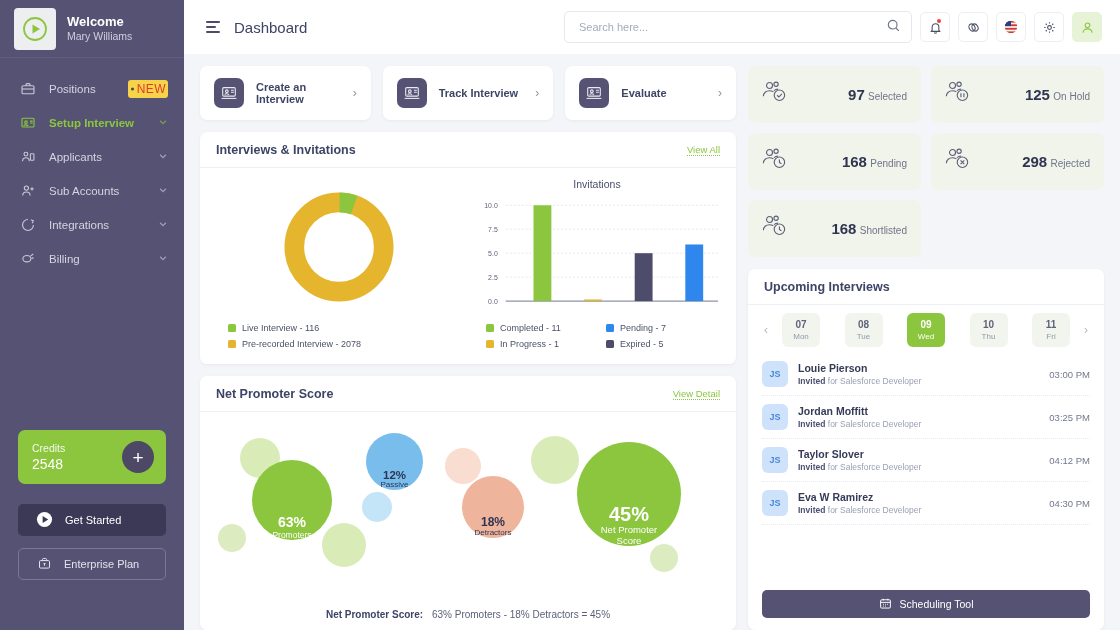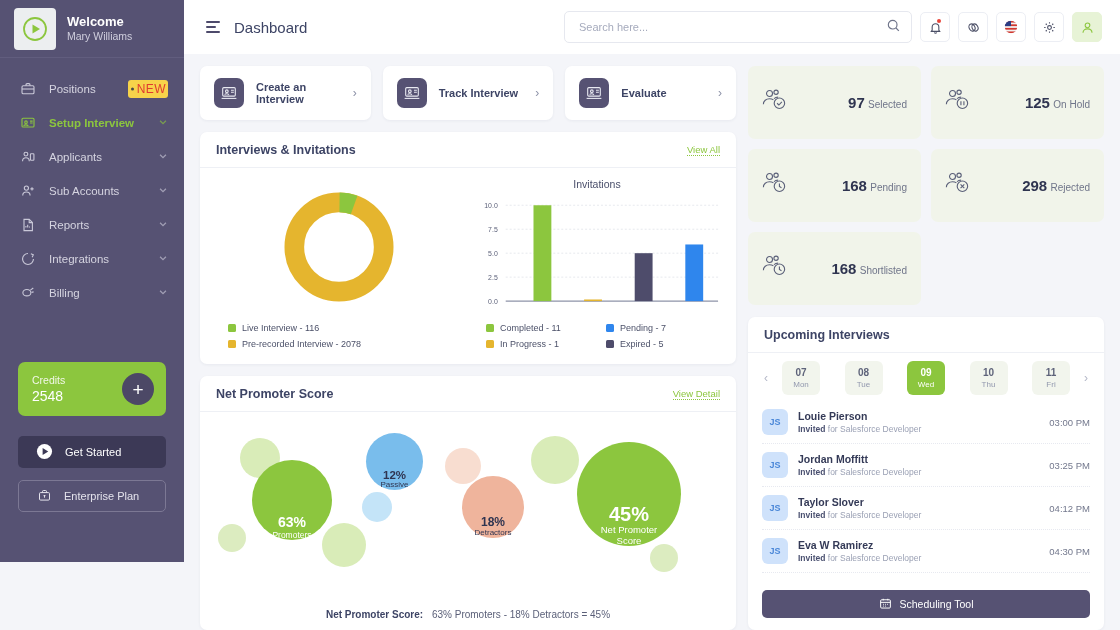--- a/index.html
+++ b/index.html
@@ -7,21 +7,21 @@
   body {
     font-family: "Liberation Sans", sans-serif;
     background: #f4f5f9;
     color: #3d4465;
     font-size: 12px;
   }
   .app { display: flex; width: 1120px; height: 630px; }
 
   
   .sidebar {
-    width: 184px; min-width: 184px; height: 562px;
+    width: 184px; min-width: 184px; height: 630px;
     background: #565273;
     display: flex; flex-direction: column;
     position: relative;
   }
   .brand {
     display: flex; align-items: center; gap: 11px;
     padding: 10px 0 10px 14px; height: 58px;
     border-bottom: 1px solid #615d7e;
   }
   .brand-logo {
@@ -154,21 +154,21 @@
   .bub { position: absolute; border-radius: 50%; display: flex; flex-direction: column;
          align-items: center; justify-content: flex-end; text-align: center; line-height: 1.1; }
   .bub .pct { font-weight: bold; }
   .nps-foot { text-align: center; font-size: 10px; padding: 4px 0 10px 0; color: #3d4465; }
   .nps-foot b { font-weight: bold; }
   .nps-foot span { color: #5a5f78; margin-left: 6px; }
 
   
   .stats { display: flex; flex-wrap: wrap; gap: 10px; }
   .stat {
-    width: 173px; height: 73px; background: #f1f4ea; border-radius: 7px;
+    width: 173px; height: 57px; background: #f1f4ea; border-radius: 7px;
     display: flex; align-items: center; padding: 0 14px 0 12px; gap: 31px;
   }
   .stat-ico { flex: 0 0 auto; }
   .stat-txt { margin-left: auto; text-align: right; }
   .stat-num { font-size: 15px; font-weight: bold; color: #2f3450; line-height: 17px; }
   .stat-lab { font-size: 10px; color: #6f7489; line-height: 14px; }
 
   
   .upcoming { flex: 1; display: flex; flex-direction: column; min-height: 0; }
   .date-strip { display: flex; align-items: center; padding: 8px 10px 6px 10px; gap: 4px; }
@@ -280,35 +280,20 @@
           </svg>
         </span>
         <span class="nav-label">Sub Accounts</span>
         <span class="chev">
           <svg width="10" height="10" viewBox="0 0 12 12" fill="none" stroke="#c9c8d8" stroke-width="1.5">
               <path d="M2.5 4.5L6 8l3.5-3.5"></path>
             </svg>
         </span>
       </div>
 
-      <div class="nav-item">
-        <span class="nav-ico">
-          <svg width="16" height="16" viewBox="0 0 20 20" fill="none" stroke="#c9c8d8" stroke-width="1.4">
-            <path d="M5 3h6.5L15.5 7v10H5z"></path>
-              <path d="M11.5 3v4h4"></path>
-              <path d="M7.4 13.2v-2M9.6 13.2v-3.4M11.8 13.2v-1.2"></path>
-          </svg>
-        </span>
-        <span class="nav-label">Reports</span>
-        <span class="chev">
-          <svg width="10" height="10" viewBox="0 0 12 12" fill="none" stroke="#c9c8d8" stroke-width="1.5">
-              <path d="M2.5 4.5L6 8l3.5-3.5"></path>
-            </svg>
-        </span>
-      </div>
 
       <div class="nav-item">
         <span class="nav-ico">
           <svg width="16" height="16" viewBox="0 0 20 20" fill="none" stroke="#c9c8d8" stroke-width="1.4">
             <path d="M10 3.2a6.8 6.8 0 106.8 6.8"></path>
               <path d="M13.6 3.4l3 1.4-1.4 3"></path>
           </svg>
         </span>
         <span class="nav-label">Integrations</span>
         <span class="chev">

